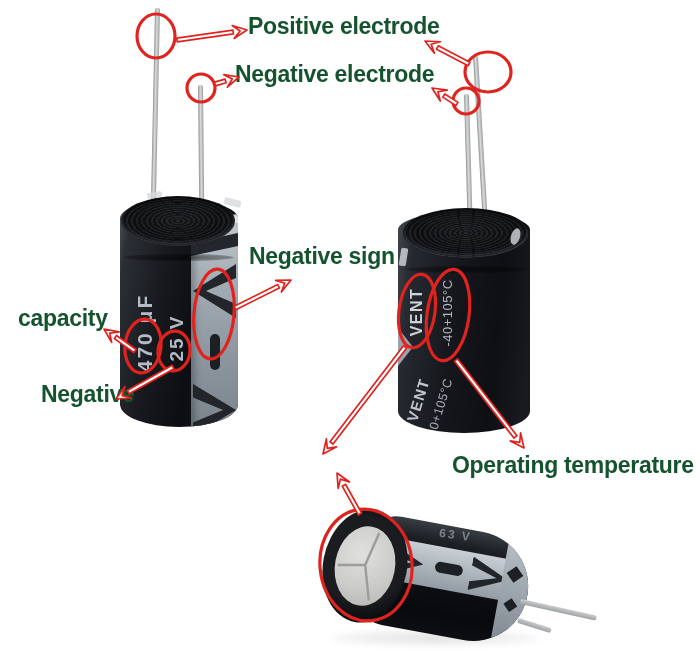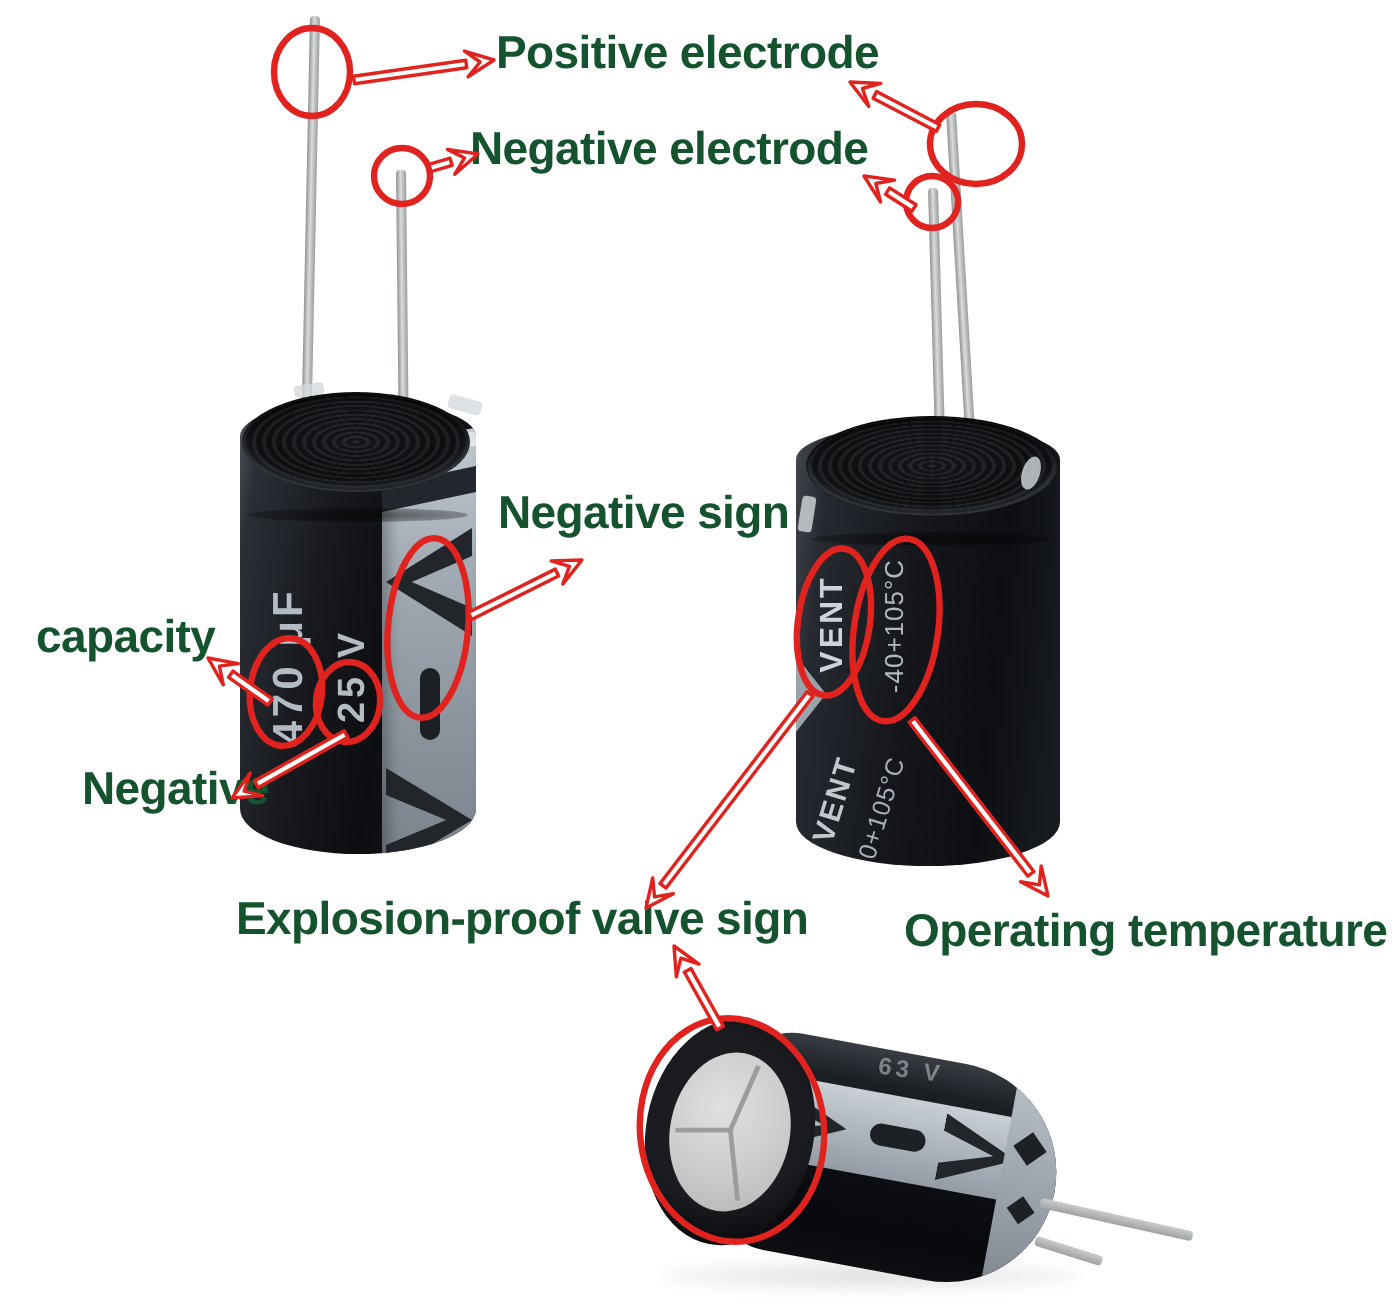--- a/index.html
+++ b/index.html
@@ -143,21 +143,20 @@
     </div>
     <div class="t-lead" style="left:204px;top:66px;width:78px;transform:rotate(2deg);"></div>
     <div class="t-lead" style="left:205px;top:85px;width:35px;transform:rotate(7deg);"></div>
   </div>
 
   <div class="lbl" style="left:248px;top:13px;">Positive electrode</div>
   <div class="lbl" style="left:235px;top:61px;">Negative electrode</div>
   <div class="lbl" style="left:249px;top:243px;">Negative sign</div>
   <div class="lbl" style="left:18px;top:305px;">capacity</div>
   <div class="lbl" style="left:41px;top:381px;">Negative</div>
-  <div class="lbl" style="left:118px;top:446px;">Explosion-proof valve sign</div>
   <div class="lbl" style="left:452px;top:452px;">Operating temperature</div>
 
   <svg class="anno" width="700" height="651" viewBox="0 0 700 651">
       <ellipse cx="156" cy="36" rx="19" ry="22" transform="rotate(0 156 36)" fill="none" stroke="#e0231e" stroke-width="3.2"></ellipse>
       <ellipse cx="201" cy="88" rx="14" ry="14" transform="rotate(0 201 88)" fill="none" stroke="#e0231e" stroke-width="3.2"></ellipse>
       <ellipse cx="488" cy="72" rx="23" ry="20" transform="rotate(0 488 72)" fill="none" stroke="#e0231e" stroke-width="3.2"></ellipse>
       <ellipse cx="466" cy="101" rx="13" ry="13" transform="rotate(0 466 101)" fill="none" stroke="#e0231e" stroke-width="3.2"></ellipse>
       <ellipse cx="143" cy="346" rx="18" ry="27" transform="rotate(6 143 346)" fill="none" stroke="#e0231e" stroke-width="3.2"></ellipse>
       <ellipse cx="174" cy="351" rx="16" ry="20" transform="rotate(6 174 351)" fill="none" stroke="#e0231e" stroke-width="3.2"></ellipse>
       <ellipse cx="214" cy="314" rx="20" ry="45" transform="rotate(5 214 314)" fill="none" stroke="#e0231e" stroke-width="3.2"></ellipse>

